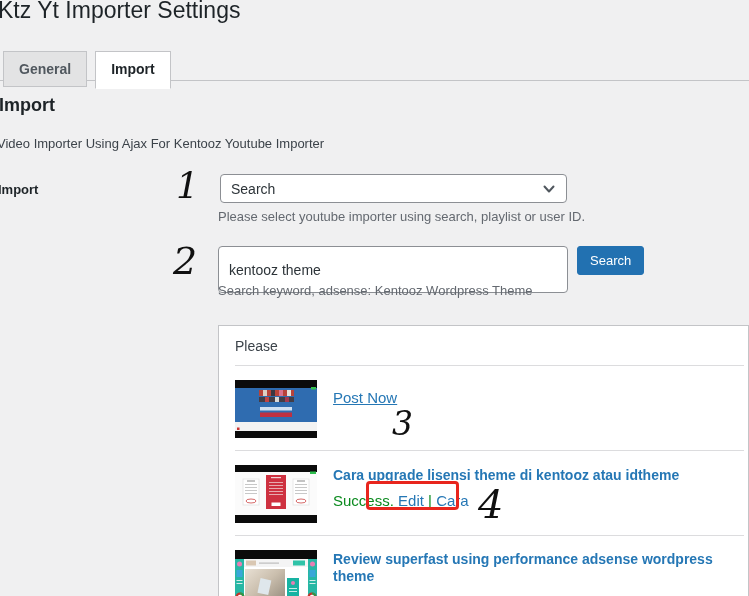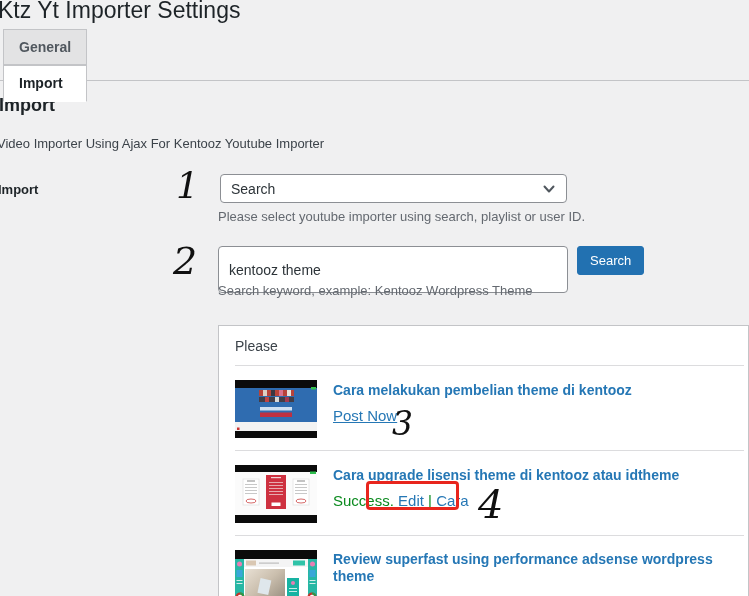--- a/index.html
+++ b/index.html
@@ -12,21 +12,21 @@
   .abs { position:absolute; }
 
   
   .page-title {
     left:-2px; top:-4px; font-size:23px; font-weight:500; color:#1d2327;
     line-height:1.3; margin:0;
   }
 
   
   .tab-underline { left:0; top:80px; width:749px; border-top:1px solid #c3c4c7; }
-  .tabs { left:3px; top:29px; display:flex; z-index:2;flex-direction:column; }
+  .tabs { left:3px; top:51px; display:flex; z-index:2; }
   .tab {
     display:inline-block; padding:9px 15px; font-size:14px; font-weight:600;
     border:1px solid #c3c4c7; background:#e3e3e4; color:#50575e; cursor:pointer;
     margin-right:8px; text-decoration:none; line-height:16px;
   }
   .tab.active {
     background:#fff; color:#1d2327; border-bottom-color:#fff;
     padding-bottom:10px; margin-bottom:-2px;
   }
 
@@ -117,21 +117,21 @@
 <div class="abs select-box">
   <span class="sel-text">Search</span>
   <svg class="chev" viewBox="0 0 14 14">
     <polyline points="2.5,4.5 7,9.5 11.5,4.5" fill="none" stroke="#50575e" stroke-width="2" stroke-linecap="round" stroke-linejoin="round"></polyline>
   </svg>
 </div>
 <div class="abs help-text help1">Please select youtube importer using search, playlist or user ID.</div>
 
 <input class="abs keyword-input" type="text" value="kentooz theme" style="">
 <button class="abs search-btn">Search</button>
-<div class="abs help-text help2">Search keyword, example: Kentooz Wordpress Theme</div>
+<div class="abs help-text help2">Search keyword, adsense: Kentooz Wordpress Theme</div>
 
 <div class="abs results-panel">
   <div class="results-header">Please</div>
   <ul class="results-list">
 
     <li class="result-row">
       <svg class="thumb" viewBox="0 0 82 58">
         <rect width="82" height="58" fill="#0b0b0b"></rect>
         <rect y="8" width="82" height="34" fill="#2f6cb0"></rect>
         <rect x="24" y="10" width="35" height="6" fill="#b8433a"></rect>
@@ -143,21 +143,20 @@
         <rect x="30" y="17" width="4" height="5" fill="#c04444"></rect>
         <rect x="40" y="17" width="4" height="5" fill="#d8d8d8"></rect>
         <rect x="50" y="17" width="4" height="5" fill="#a23a50"></rect>
         <rect x="25" y="27" width="32" height="3.5" fill="#cfe0f2"></rect>
         <rect x="25" y="32.5" width="32" height="4.5" fill="#bf3040"></rect>
         <rect y="42" width="82" height="9" fill="#f3f3f3"></rect>
         <rect x="76" y="7" width="5" height="2.5" fill="#35c24e"></rect>
         <rect x="2" y="47.5" width="2.5" height="2.5" fill="#cc3333"></rect>
       </svg>
       <div class="item-body">
-        <a class="item-title">Cara melakukan pembelian theme di kentooz</a>
         <div class="item-actions">
           <a class="post-now">Post Now</a>
         </div>
       </div>
     </li>
 
     <li class="result-row">
       <svg class="thumb" viewBox="0 0 82 58">
         <rect width="82" height="58" fill="#0b0b0b"></rect>
         <rect y="7" width="82" height="43" fill="#fbfbfb"></rect>

